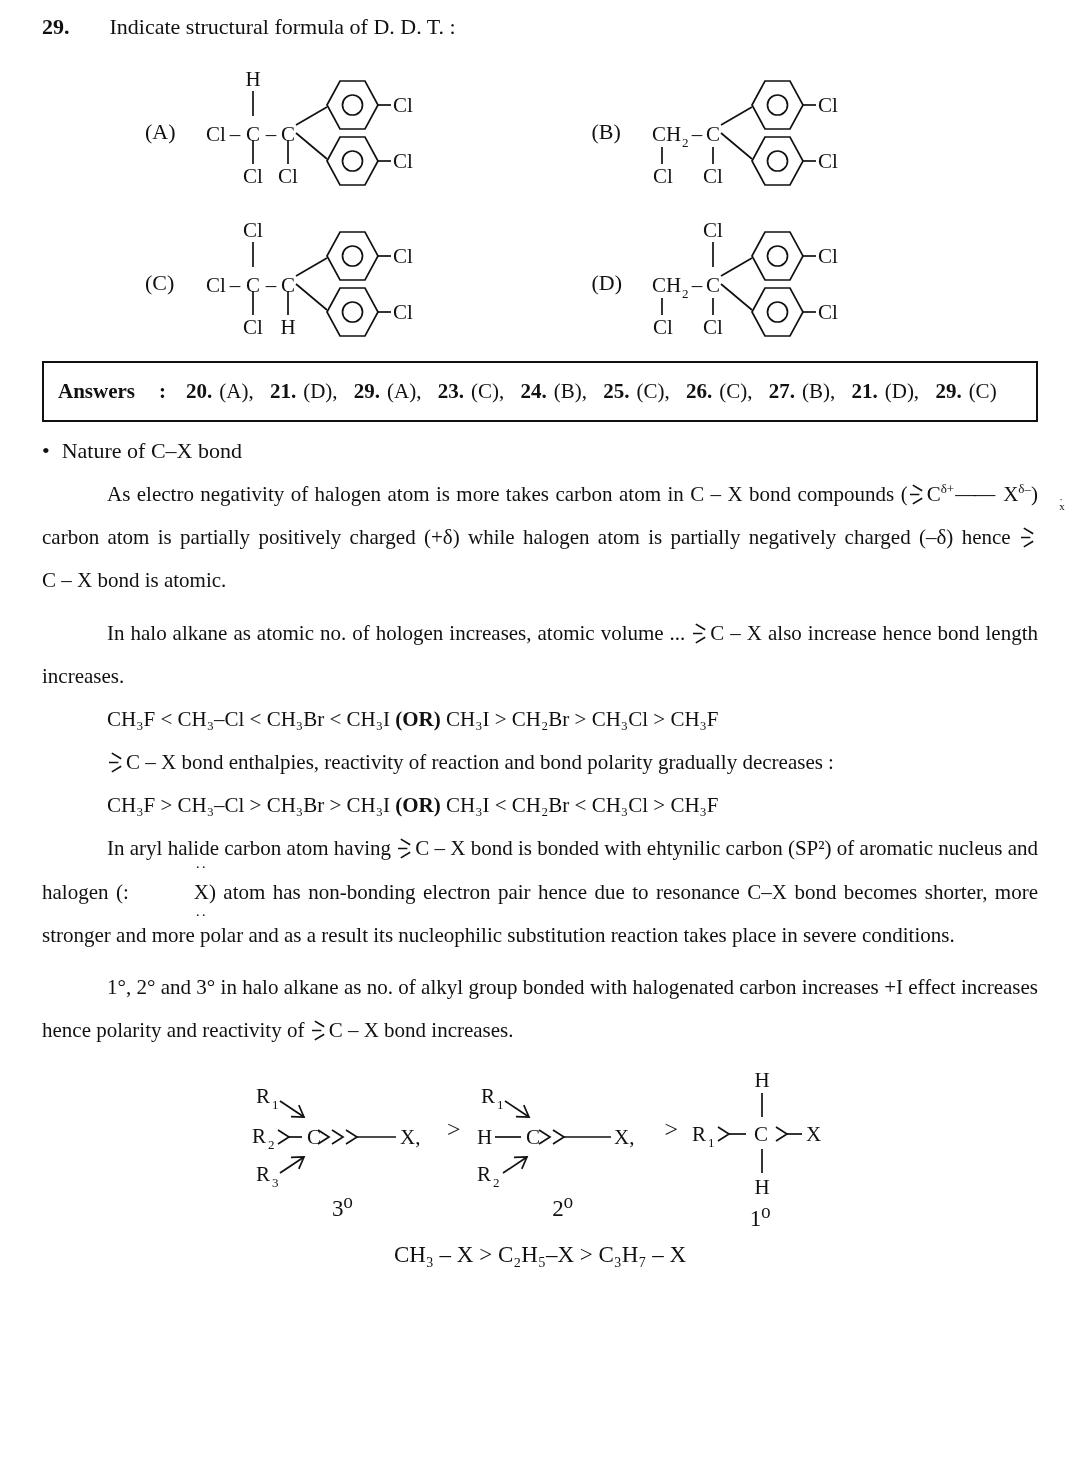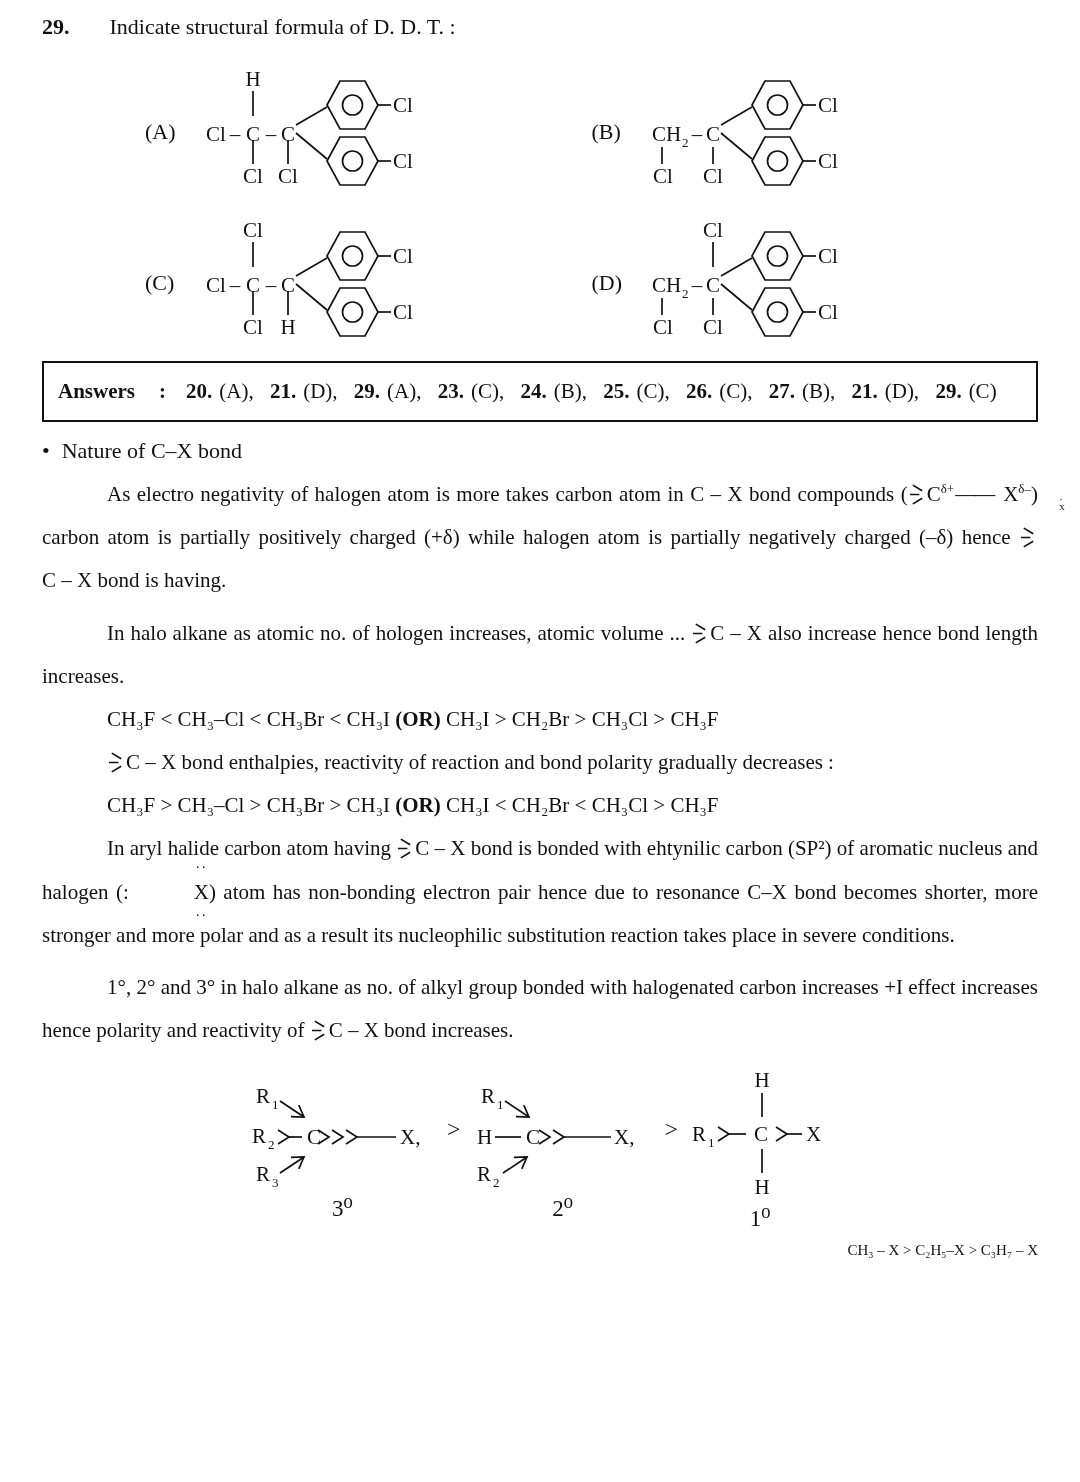--- a/index.html
+++ b/index.html
@@ -18,21 +18,21 @@
   .ans-label{font-weight:bold}
   .ans-colon{margin:0 20px 0 24px;font-weight:bold}
   .ans-list{flex:1}
   .ans-item{margin-right:11px;white-space:nowrap}
   .ans-item b{margin-right:7px}
   .heading{font-size:22px;font-weight:normal;margin:16px 0 0}
   .bullet{margin-right:12px}
   p.body{font-size:21px;line-height:2.06;text-align:justify;margin:9px 0}
   .indent{text-indent:65px}
   .formula-line{font-size:21px;margin:4px 0 4px 65px}
-  .center-formula{text-align:right;font-size:15px;margin:10px 0 0}
+  .center-formula{text-align:center;font-size:23px;margin:10px 0 0}
   .tribond{width:15px;height:23px;vertical-align:-5px;margin:0 2px}
   .tribond path{stroke:#111;stroke-width:1.8;fill:none}
   sup{font-size:13px}
   .cx{white-space:nowrap}
   .cx-compound{white-space:nowrap}
   .edot{display:inline-block;font-size:11px;line-height:7px;vertical-align:-9px;text-align:center;width:9px}
   .edot span{display:block}
   .longdash{letter-spacing:-2px;margin:0 1px}
   .xx{position:relative;display:inline-block}
   .dots{position:absolute;left:50%;transform:translateX(-50%);font-size:15px;letter-spacing:1px;line-height:6px}
@@ -208,21 +208,21 @@
 
   <p class="body indent">
     <span>As electro negativity of halogen atom is more takes carbon atom in C – X bond compounds</span>
     <span class="cx-compound"><span>(</span><svg class="tribond" viewBox="0 0 16 24">
           <path d="M3 2 L13 8 M0 12 L10 12 M3 22 L13 16"></path>
         </svg><span>C</span><sup>δ+</sup><span class="longdash">——</span><span class="edot"><span>·</span><span>x</span></span><span>X</span><sup>δ–</sup><span>)</span></span>
     <span>carbon atom is partially positively charged (+δ) while halogen atom is partially negatively charged (–δ) hence</span>
     <svg class="tribond" viewBox="0 0 16 24">
         <path d="M3 2 L13 8 M0 12 L10 12 M3 22 L13 16"></path>
       </svg><span class="cx">C – X</span>
-    <span>bond is having.</span>
+    <span>bond is atomic.</span>
   </p>
 
   <p class="body indent">
     <span>In halo alkane as atomic no. of hologen increases, atomic volume ...</span>
     <svg class="tribond" viewBox="0 0 16 24">
         <path d="M3 2 L13 8 M0 12 L10 12 M3 22 L13 16"></path>
       </svg><span class="cx">C – X</span>
     <span>also increase hence bond length increases.</span>
   </p>
 

